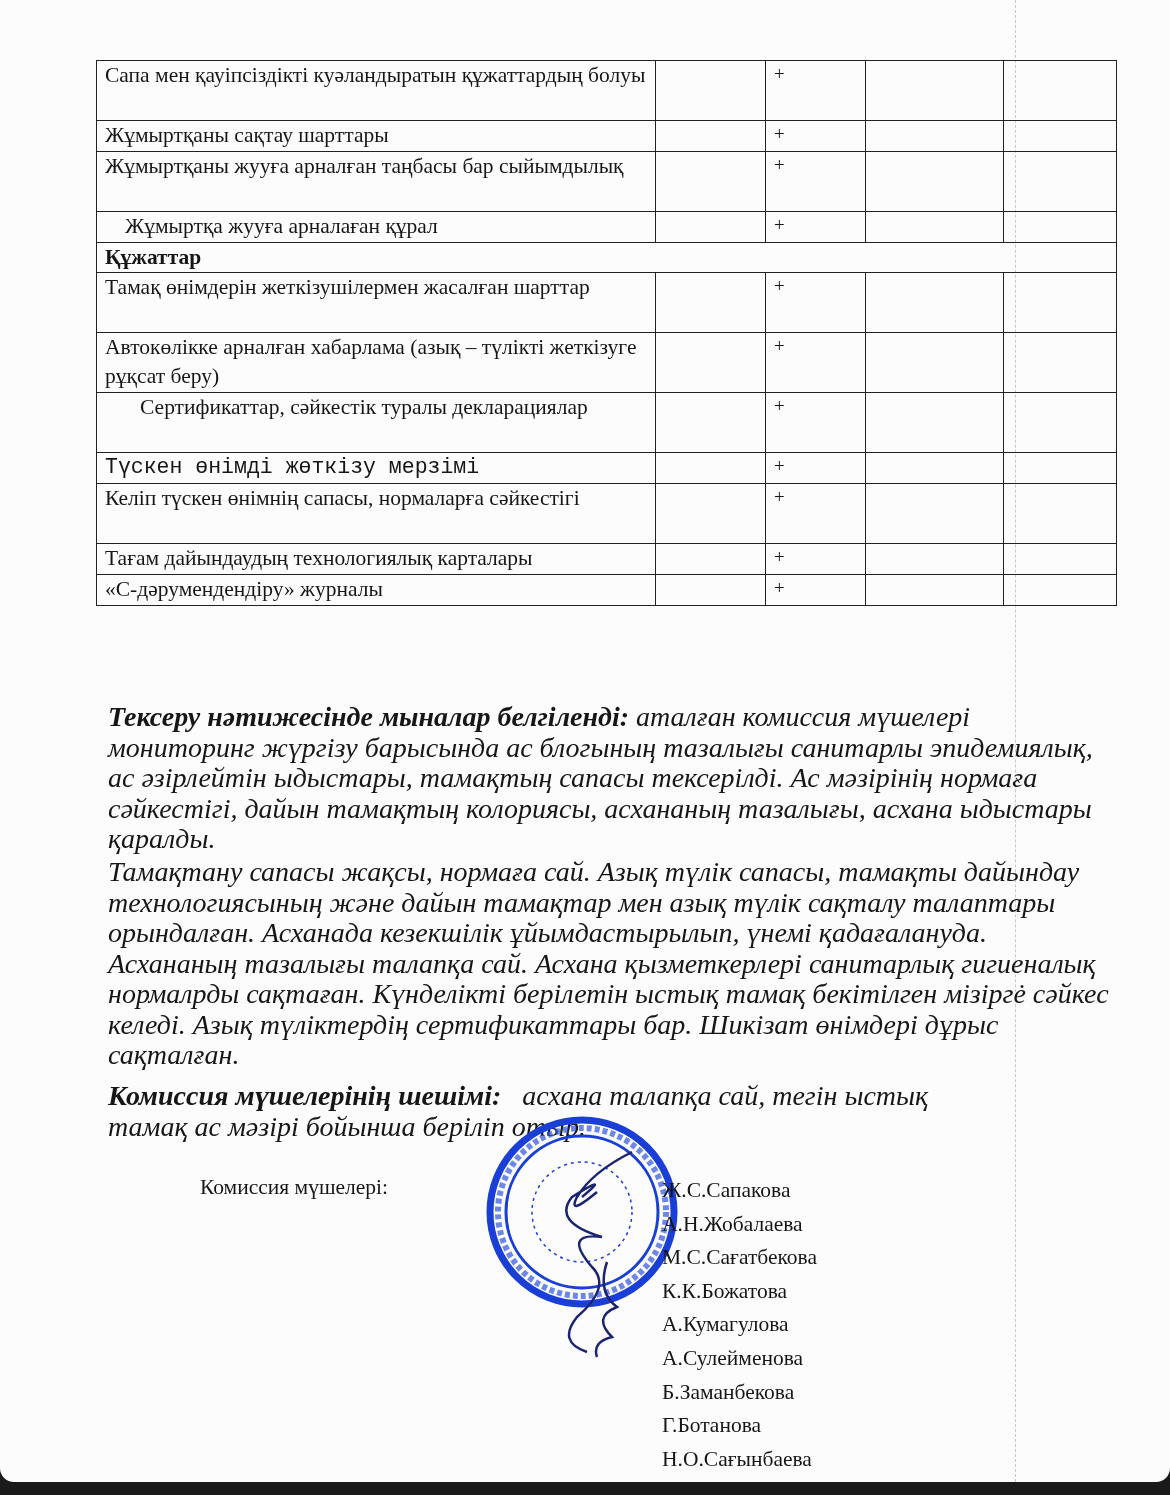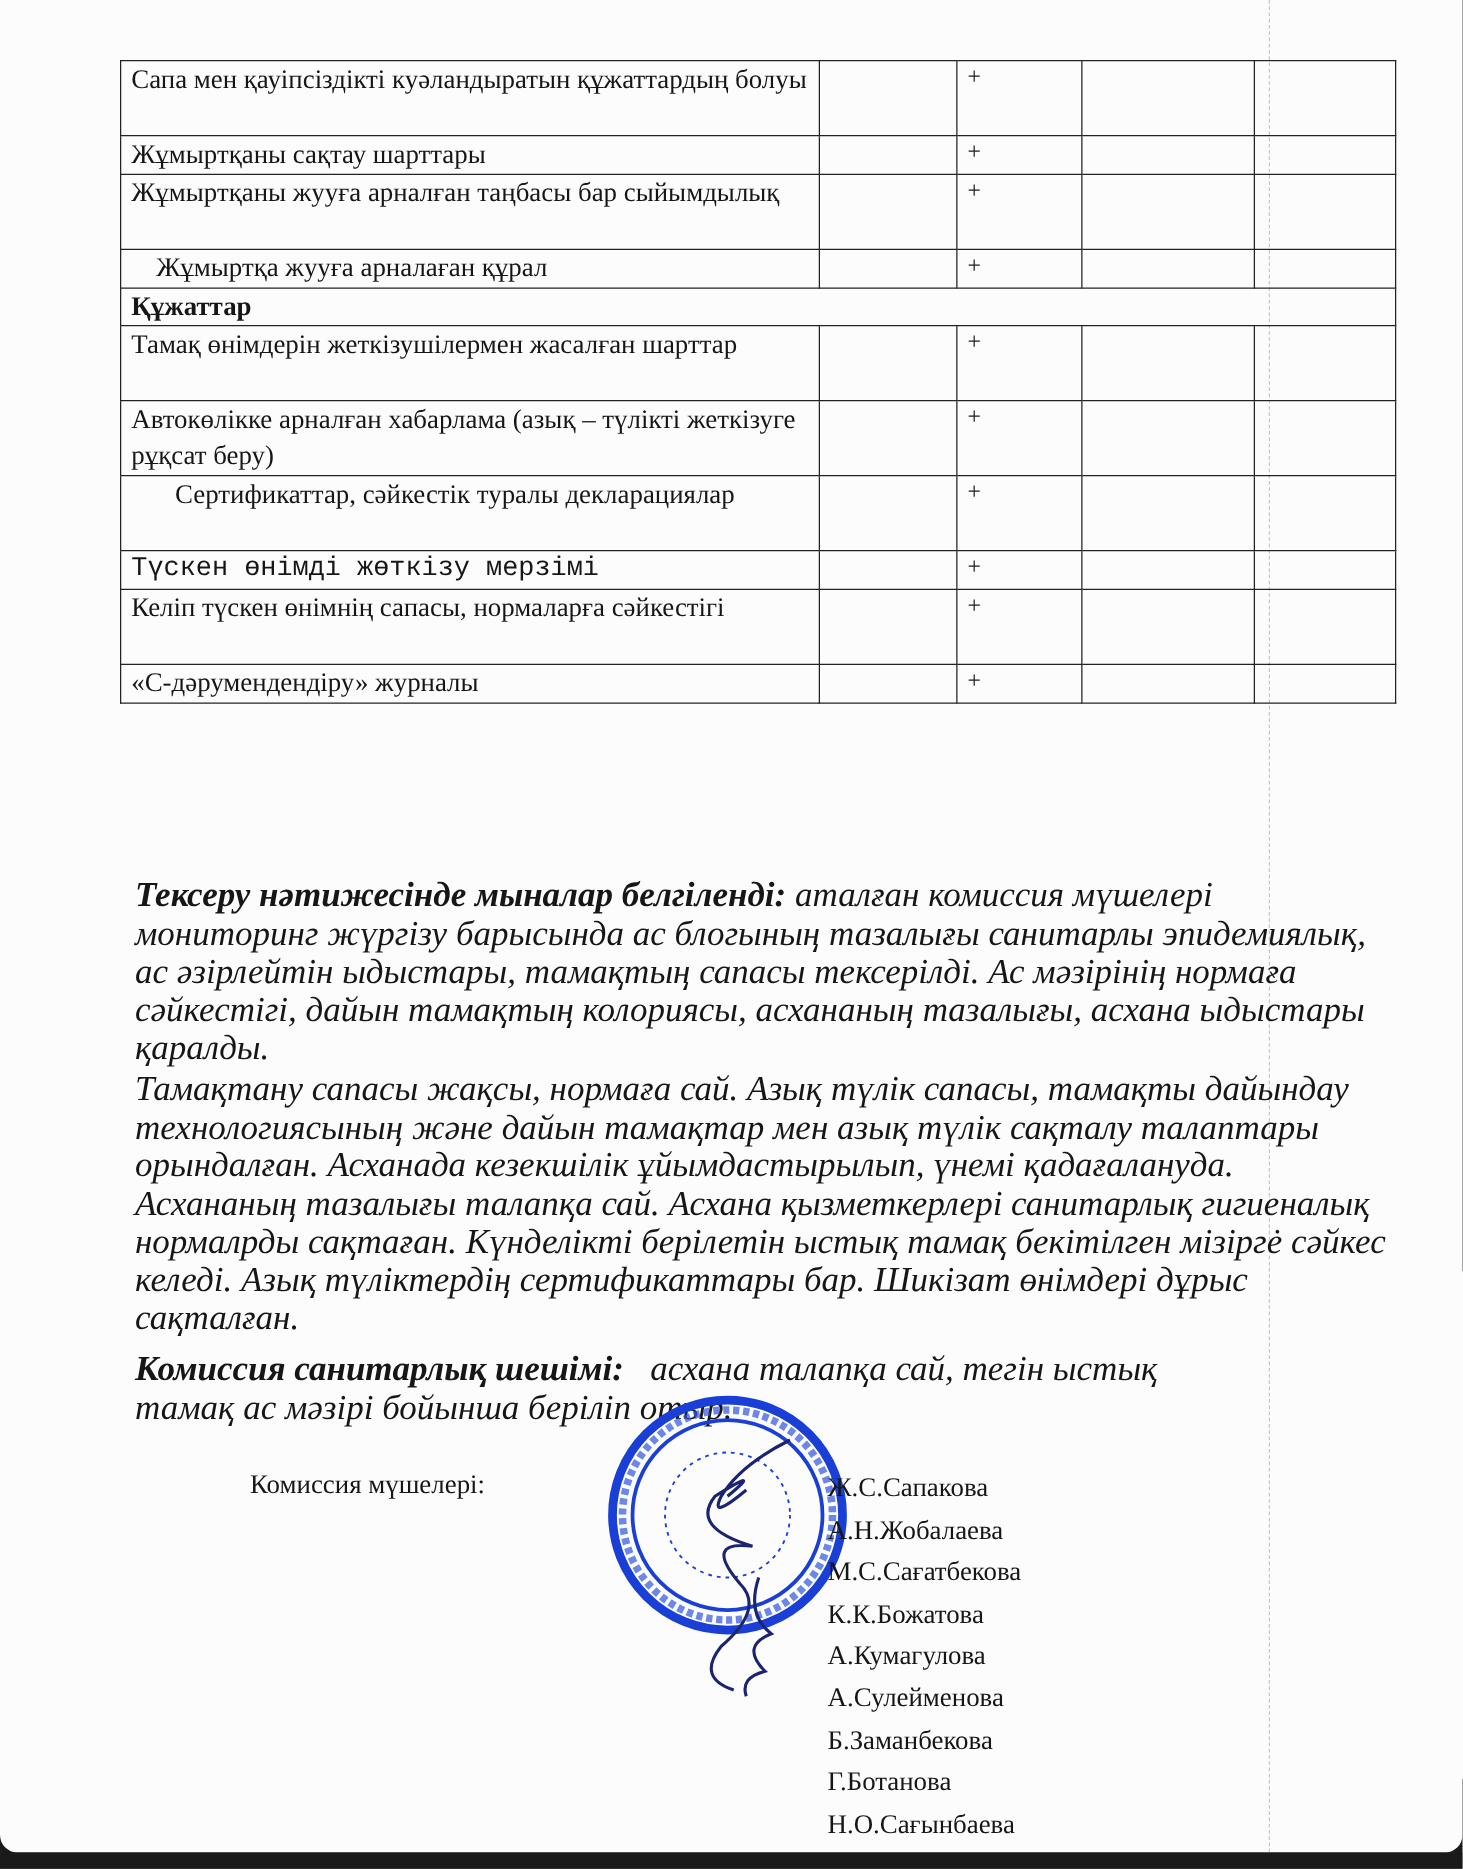--- a/index.html
+++ b/index.html
@@ -9,21 +9,21 @@
   }
   .page {
     position:absolute; left:0; top:0; width:1170px; height:1482px;
     background:#fcfcfc; border-radius:0 0 14px 14px; overflow:hidden;
   }
   .fold {
     position:absolute; left:1015px; top:0; width:0; height:1482px;
     border-left:1px dashed #c8c8c8;
   }
   table.checklist {
-    position:absolute; left:96px; top:48px; width:1020px;
+    position:absolute; left:96px; top:60px; width:1020px;
     border-collapse:collapse; table-layout:fixed;
     font-size:21.5px; line-height:29px;
   }
   table.checklist td {
     border:1.6px solid #222; padding:0 0 0 8px; vertical-align:top; height:29px;
   }
   table.checklist td.mark { padding-left:8px; font-size:19px; line-height:26px; }
   table.checklist tr.section td { font-weight:bold; }
   .para {
     position:absolute; left:108px; width:1010px; font-size:28px; line-height:30.5px; margin:0;font-style:italic;
@@ -112,34 +112,41 @@
           <td class="mark" style="height: 30px;"></td>
         </tr>
         <tr>
           <td style="height: 59px;">Келіп түскен өнімнің сапасы, нормаларға сәйкестігі</td>
           <td class="mark" style="height: 59px;"></td>
           <td class="mark" style="height: 59px;">+</td>
           <td class="mark" style="height: 59px;"></td>
           <td class="mark" style="height: 59px;"></td>
         </tr>
         <tr>
+          <td style="height: 30px;">Тағам дайындаудың технологиялық карталары</td>
+          <td class="mark" style="height: 30px;"></td>
+          <td class="mark" style="height: 30px;">+</td>
+          <td class="mark" style="height: 30px;"></td>
+          <td class="mark" style="height: 30px;"></td>
+        </tr>
+        <tr>
           <td style="height: 30px;">«С-дәрумендендіру» журналы</td>
           <td class="mark" style="height: 30px;"></td>
           <td class="mark" style="height: 30px;">+</td>
           <td class="mark" style="height: 30px;"></td>
           <td class="mark" style="height: 30px;"></td>
         </tr>
       </tbody>
   </table>
 
   <p class="para" style="top:702px"><b>Тексеру нәтижесінде мыналар белгіленді:</b><span> аталған комиссия мүшелері мониторинг жүргізу барысында ас блогының тазалығы санитарлы эпидемиялық, ас әзірлейтін ыдыстары, тамақтың сапасы тексерілді. Ас мәзірінің нормаға сәйкестігі, дайын тамақтың колориясы, асхананың тазалығы, асхана ыдыстары қаралды.</span></p>
 
   <p class="para" style="top:857px">Тамақтану сапасы жақсы, нормаға сай. Азық түлік сапасы, тамақты дайындау технологиясының және дайын тамақтар мен азық түлік сақталу талаптары орындалған. Асханада кезекшілік ұйымдастырылып, үнемі қадағалануда. Асхананың тазалығы талапқа сай. Асхана қызметкерлері санитарлық  гигиеналық нормалрды сақтаған. Күнделікті берілетін ыстық тамақ бекітілген мізіргė сәйкес келеді. Азық түліктердің сертификаттары бар. Шикізат өнімдері дұрыс сақталған.</p>
 
-  <p class="para" style="top:1081px; width:900px"><b>Комиссия санитарлық шешімі:</b><span style="white-space:pre-wrap">   асхана талапқа сай, тегін ыстық тамақ ас мәзірі бойынша беріліп отыр.</span></p>
+  <p class="para" style="top:1081px; width:900px"><b>Комиссия мүшелерінің шешімі:</b><span style="white-space:pre-wrap">   асхана талапқа сай, тегін ыстық тамақ ас мәзірі бойынша беріліп отыр.</span></p>
 
   <div class="members-label">Комиссия мүшелері:</div>
 
   <svg class="stamp" viewBox="0 0 200 250">
     <circle cx="100" cy="100" r="92" fill="none" stroke="#1a3fd6" stroke-width="7"></circle>
     <circle cx="100" cy="100" r="76" fill="none" stroke="#1a3fd6" stroke-width="3"></circle>
     <circle cx="100" cy="100" r="50" fill="none" stroke="#1a3fd6" stroke-width="1.5" stroke-dasharray="3 4"></circle>
     <circle cx="100" cy="100" r="84" fill="none" stroke="#2f55e0" stroke-width="6" stroke-dasharray="5 3" opacity="0.7"></circle>
     <path d="M150 40 q-40 20 -55 45 q-10 20 20 -5 M100 85 q30 -25 -10 0 q-20 25 30 40 q-40 -5 -10 30 q20 20 -15 50 q-20 25 10 35" fill="none" stroke="#1b2470" stroke-width="2.5"></path>
     <path d="M125 150 q-10 30 10 45 q-25 10 -5 30 q-20 5 -15 20" fill="none" stroke="#1b2470" stroke-width="2.5"></path>

